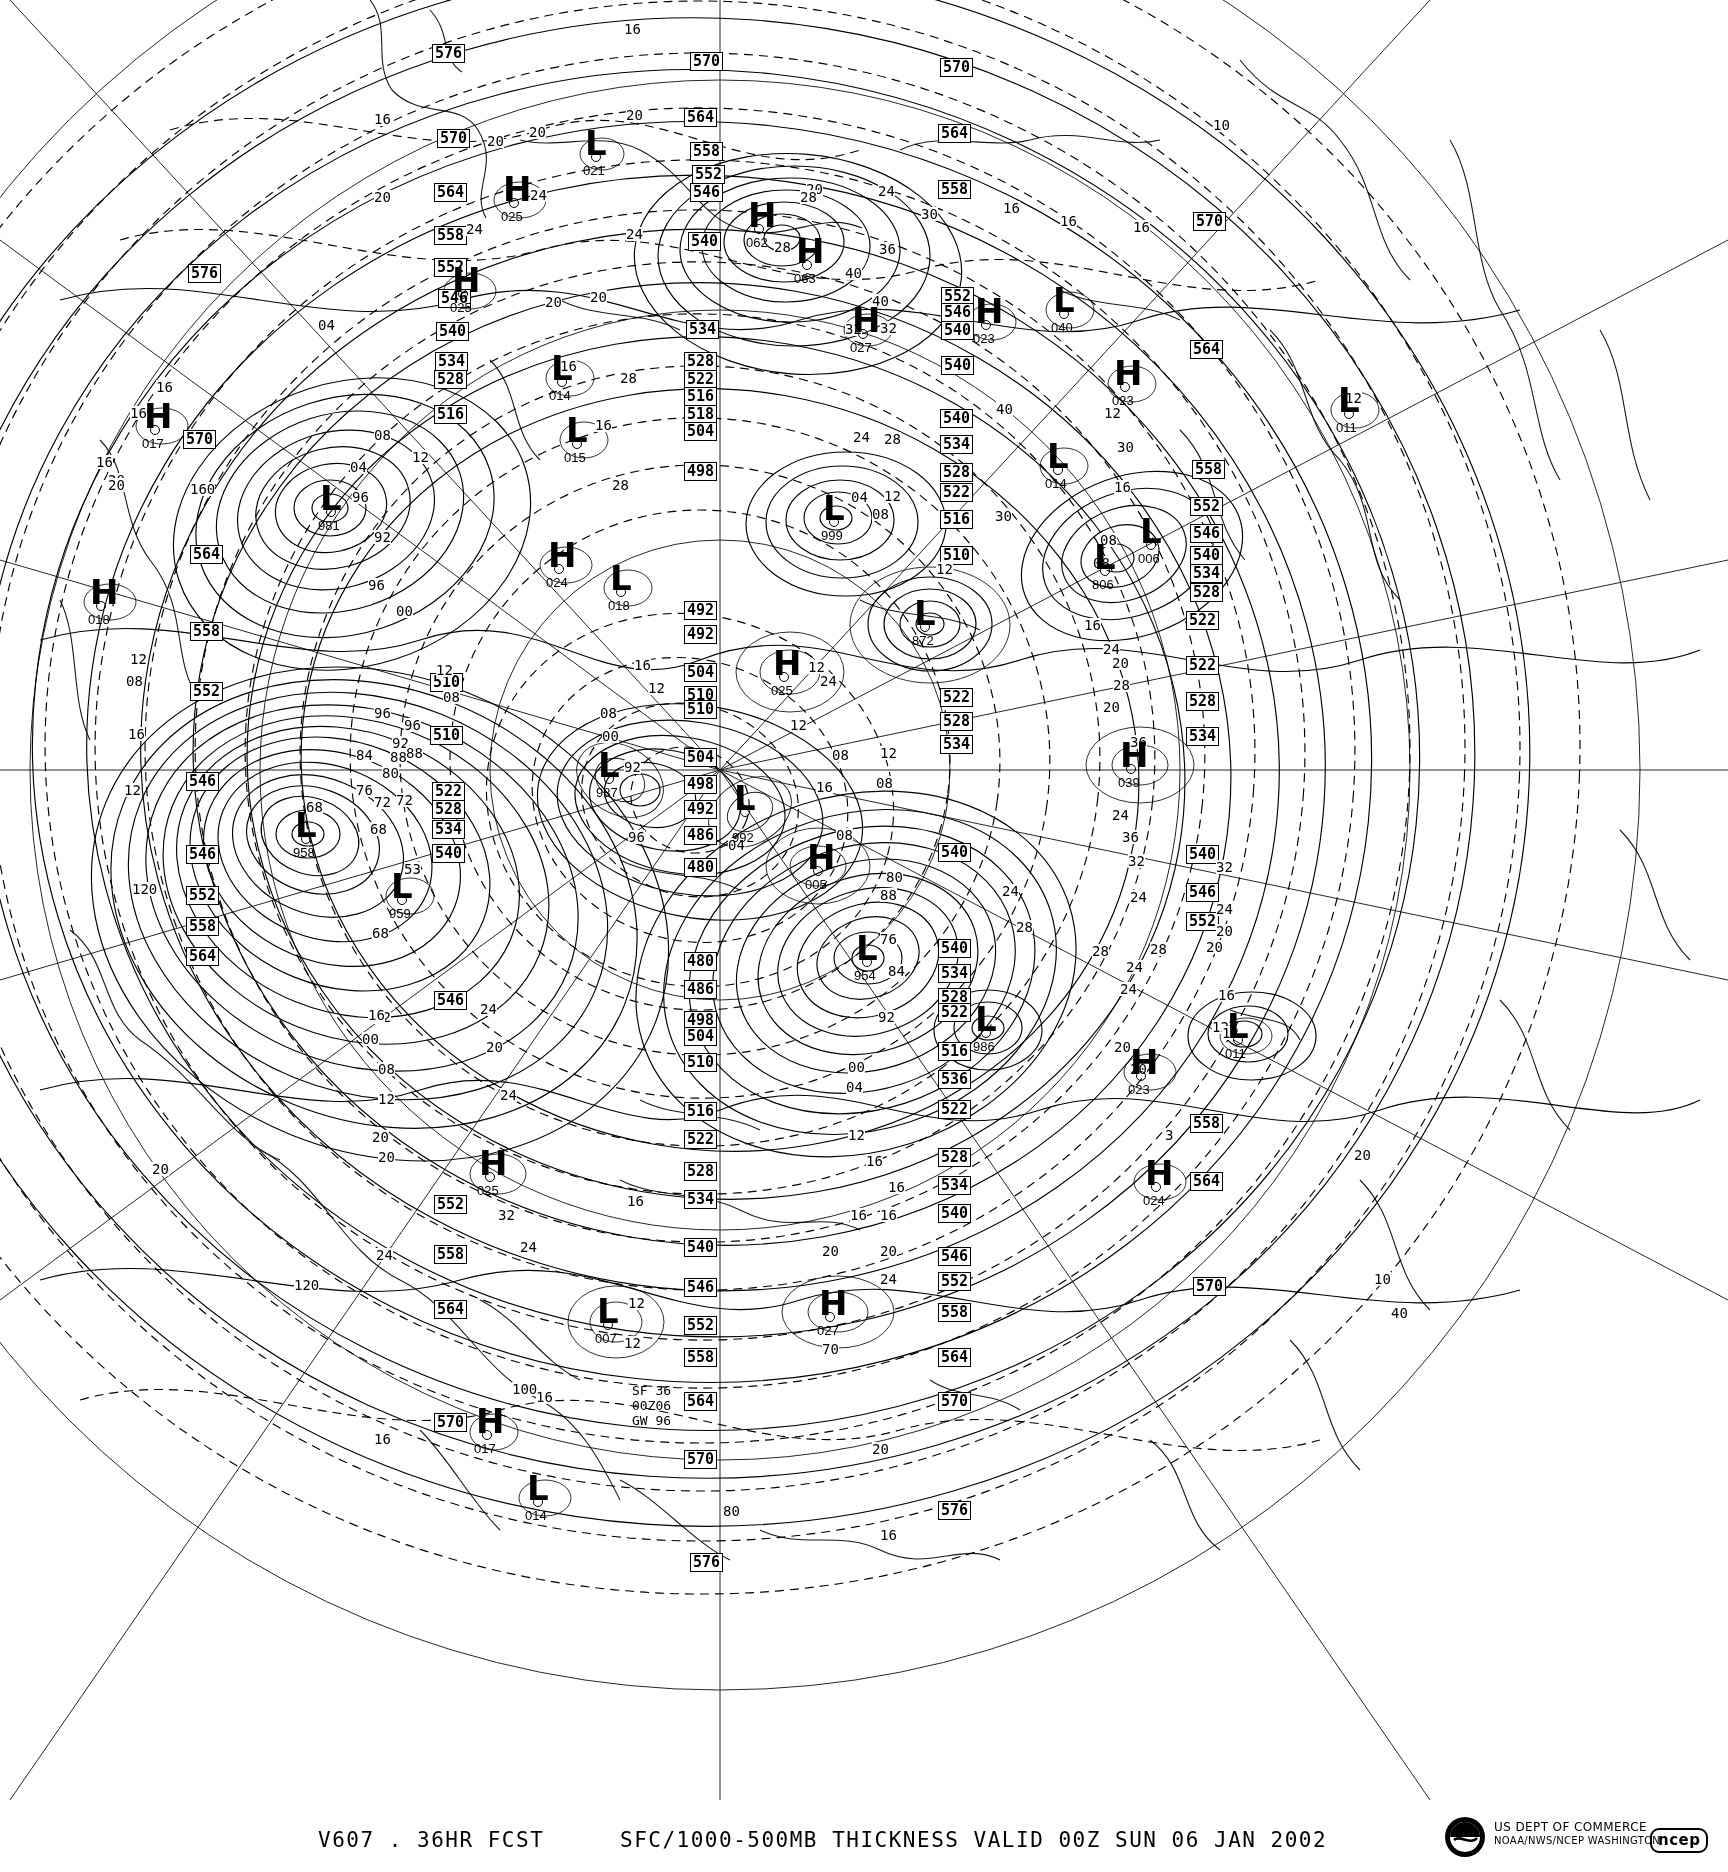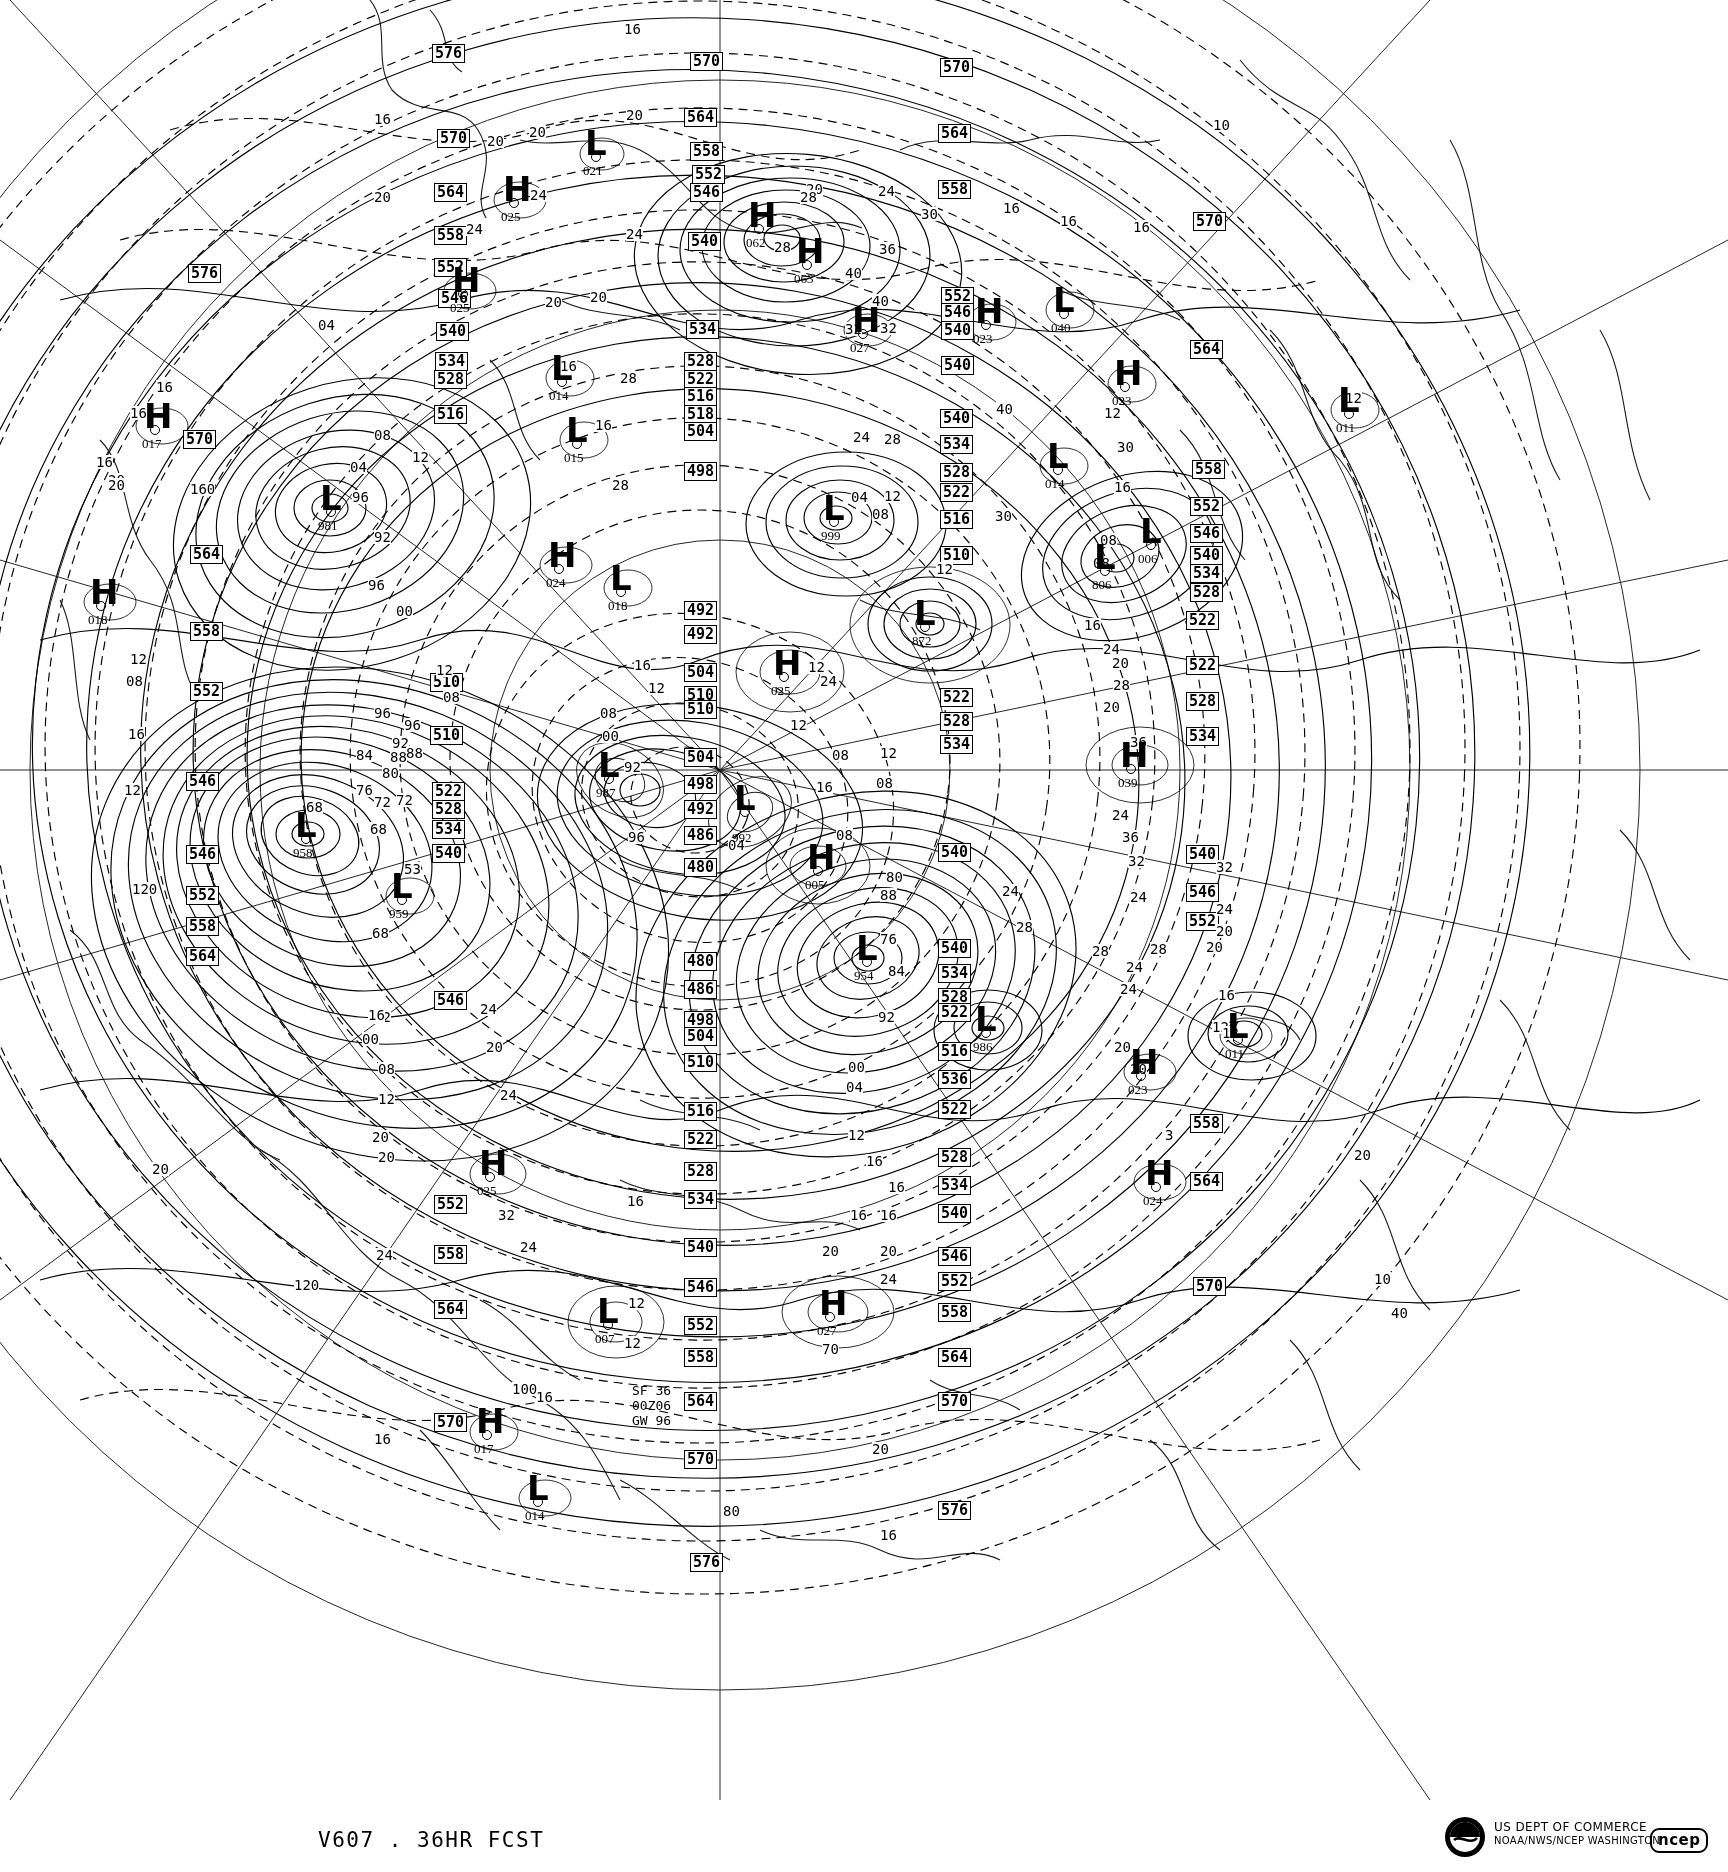--- a/index.html
+++ b/index.html
@@ -119,21 +119,21 @@
   .hl {
     position: absolute;
     font-family: "DejaVu Sans", sans-serif;
     font-weight: bold;
     font-size: 34px;
     line-height: 30px;
     color: #000;
   }
   .hlval {
     position: absolute;
-    font-family: Liberation Serif, serif;
+    font-family: Liberation Sans, sans-serif;
     font-size: 13px;
     line-height: 13px;
     white-space: nowrap;
   }
   .sfcnote {
     position: absolute;
     font-family: "DejaVu Sans Mono", monospace;
     font-size: 13px;
     line-height: 14px;
     white-space: nowrap;
@@ -775,20 +775,21 @@
         <div style="position: absolute; left: 533px; top: 1497px; width: 8px; height: 8px; border: 1px solid rgb(0, 0, 0); border-radius: 50%;"></div>
         <div class="hlval" style="left: 525px; top: 1509px;">014</div>
         <div class="sfcnote" style="left: 632px; top: 1384px;">SF 36</div>
         <div class="sfcnote" style="left: 632px; top: 1399px;">00Z06</div>
         <div class="sfcnote" style="left: 632px; top: 1414px;">GW 96</div>
       </div>
   </div>
 
   <div id="footer">
     <div class="footer-text" id="footer-left">V607 . 36HR FCST</div>
+    <div class="footer-text" id="footer-center">SFC/1000-500MB THICKNESS VALID 00Z SUN 06 JAN 2002</div>
 
     <svg id="noaa-logo" viewBox="0 0 42 42">
       <circle cx="21" cy="21" r="20" fill="#000"></circle>
       <circle cx="21" cy="21" r="16" fill="#fff"></circle>
       <path d="M6,21 a15,15 0 0 1 30,0 z" fill="#000"></path>
       <path d="M10,24 C16,18 26,30 33,22" stroke="#000" stroke-width="2.5" fill="none"></path>
       <circle cx="21" cy="21" r="16" fill="none" stroke="#000" stroke-width="2"></circle>
     </svg>
 
     <div id="agency-block">

